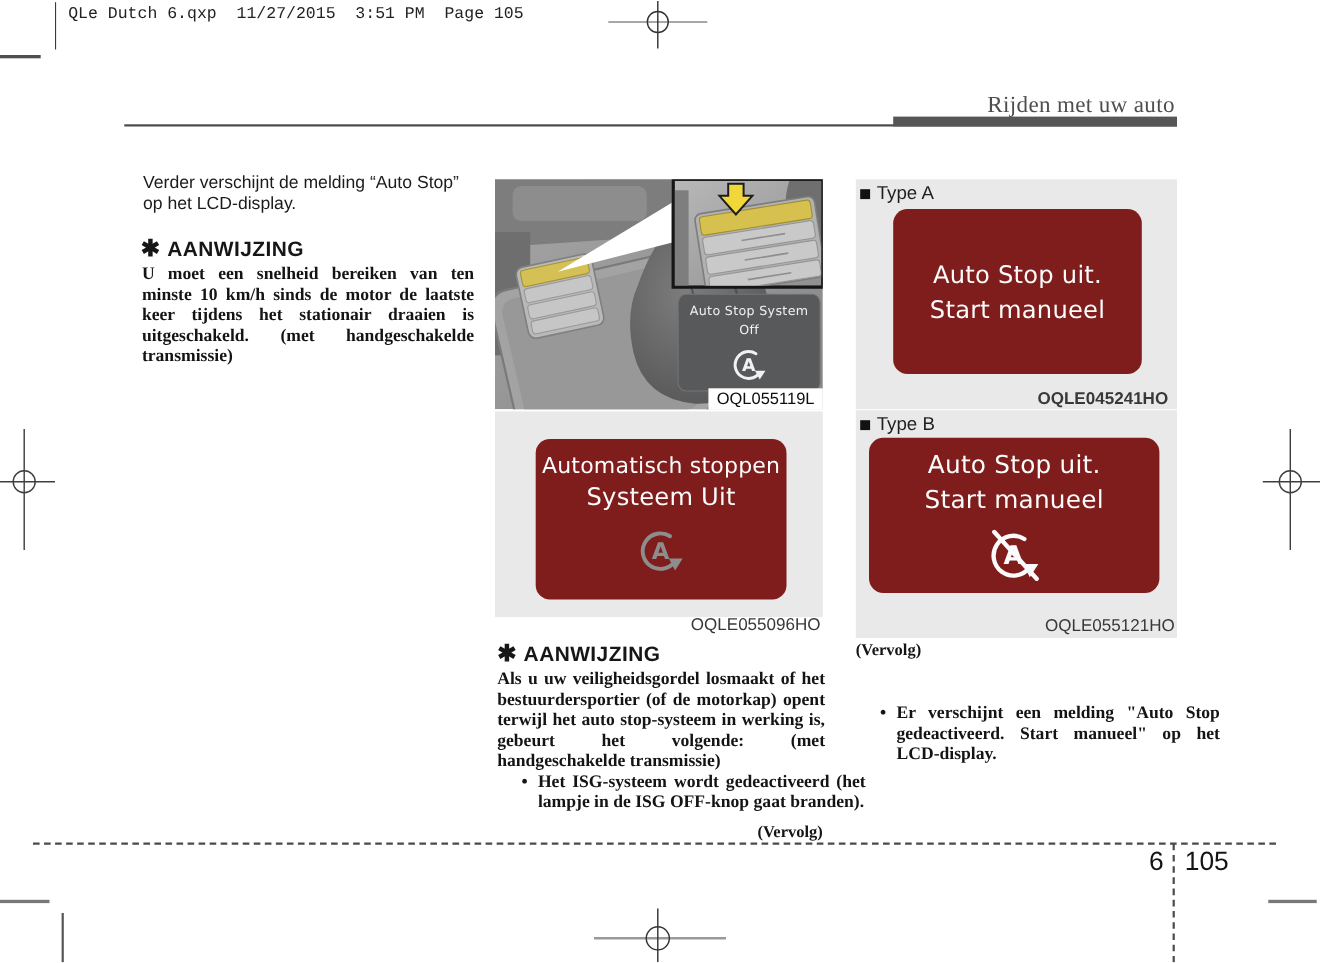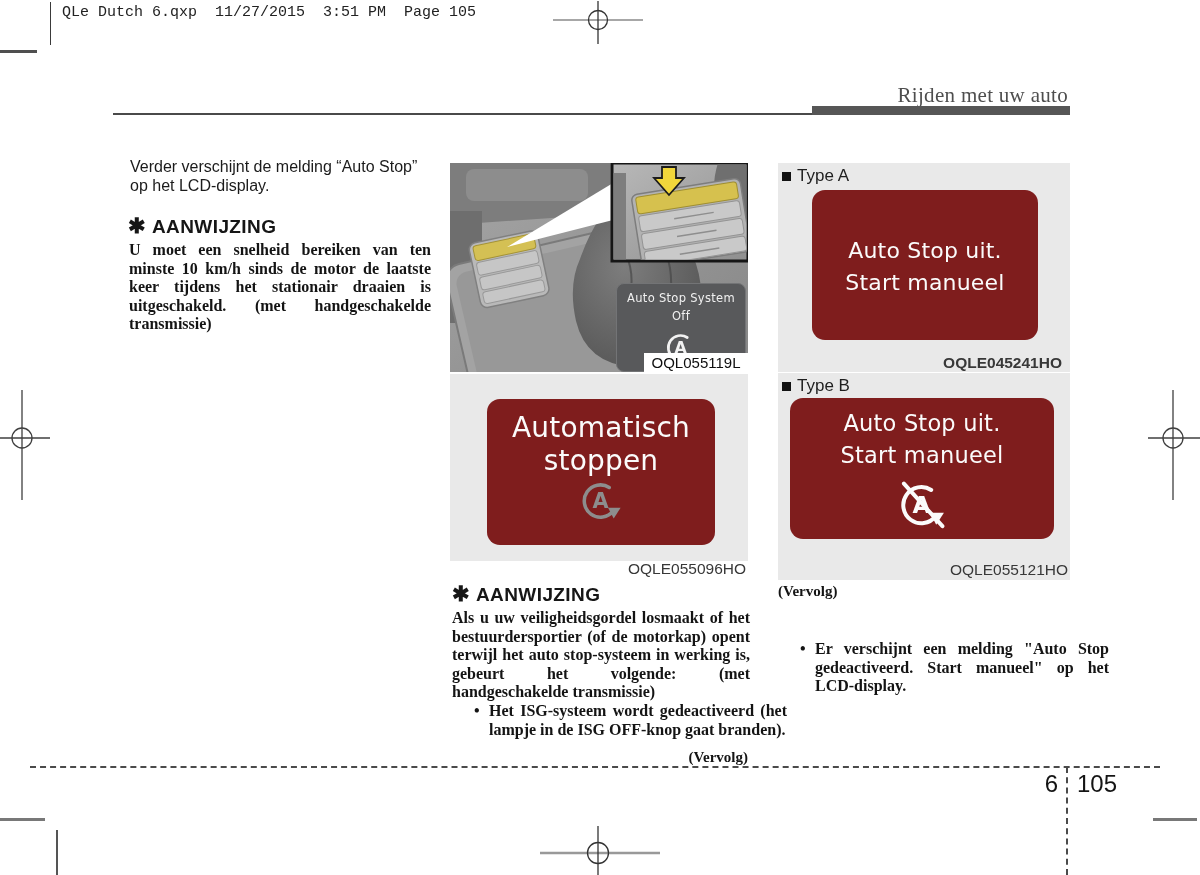--- a/index.html
+++ b/index.html
@@ -27,21 +27,21 @@
   .bullet-par .bmk{position:absolute;left:2px;top:0;}
   .continued{font-family:"Liberation Serif",serif;font-weight:bold;font-size:15px;color:#141414;}
   
   .fig{background:#e9e9e9;}
   .lcd{background:#7f1d1d;border-radius:13px;}
   .lcd-line{position:absolute;left:0;width:100%;text-align:center;color:#fbfbfb;
     font-family:"DejaVu Sans",sans-serif;letter-spacing:.2px;}
   .caption{font-size:15.5px;color:#383838;text-align:right;}
   .type-label{font-size:17px;color:#1f1f1f;}
   .type-label .sq{display:inline-block;width:9px;height:9px;background:#121212;margin-right:6px;}
-  .popup{background:#58595b;border:1px solid #737476;border-radius:8px;margin-top:16px;}
+  .popup{background:#58595b;border:1px solid #737476;border-radius:8px;}
   .popup-line{position:absolute;left:0;width:100%;text-align:center;color:#f0f0f0;
     font-family:"DejaVu Sans",sans-serif;font-size:11.5px;letter-spacing:.3px;}
   .cap-box{background:#ffffff;text-align:center;font-size:15px;color:#0e0e0e;line-height:19px;}
   .a-icon{display:block;}
   
   .dash-h{border-top:2px dashed #4a4a4a;}
   .dash-v{border-left:2px dashed #4a4a4a;}
   .pagenum{font-size:24px;color:#141414;}
 </style>
 </head>
@@ -151,21 +151,22 @@
         <text x="23.5" y="31.5" text-anchor="middle" font-size="20" font-weight="bold" font-family="DejaVu Sans,sans-serif" fill="currentColor">A</text>
       </svg>
     </div>
     <div class="abs cap-box" style="left:194px;top:190px;width:104px;height:19px;">
       <span>OQL055119L</span>
     </div>
   </div>
 
   <div class="abs fig" style="left:450px;top:374px;width:298px;height:187px;">
     <div class="abs lcd" style="left:37px;top:25px;width:228px;height:146px;">
-      <div class="lcd-line" style="top:12px;font-size:28px;">Automatisch stoppen</div>
+      <div class="lcd-line" style="top:12px;font-size:20px;">Automatisch stoppen</div>
+      <div class="lcd-line" style="top:41px;font-size:22px;">Systeem Uit</div>
       <svg class="a-icon abs" style="left:89px;top:76px;color:#8d8d8d;" width="50" height="50" viewBox="0 0 48 48">
         <path d="M31.9,12 A15.5,15.5 0 1 0 35.7,34.5" fill="none" stroke="currentColor" stroke-width="3.4" stroke-linecap="round"></path>
         <polygon points="30.8,31.5 42.8,31.5 36.2,41.8" fill="currentColor"></polygon>
         <text x="23.5" y="31.5" text-anchor="middle" font-size="20" font-weight="bold" font-family="DejaVu Sans,sans-serif" fill="currentColor">A</text>
       </svg>
     </div>
   </div>
   <div class="abs caption" style="left:450px;top:560px;width:296px;">OQLE055096HO</div>
 
   <div class="abs note-title" style="left:452px;top:582px;">

